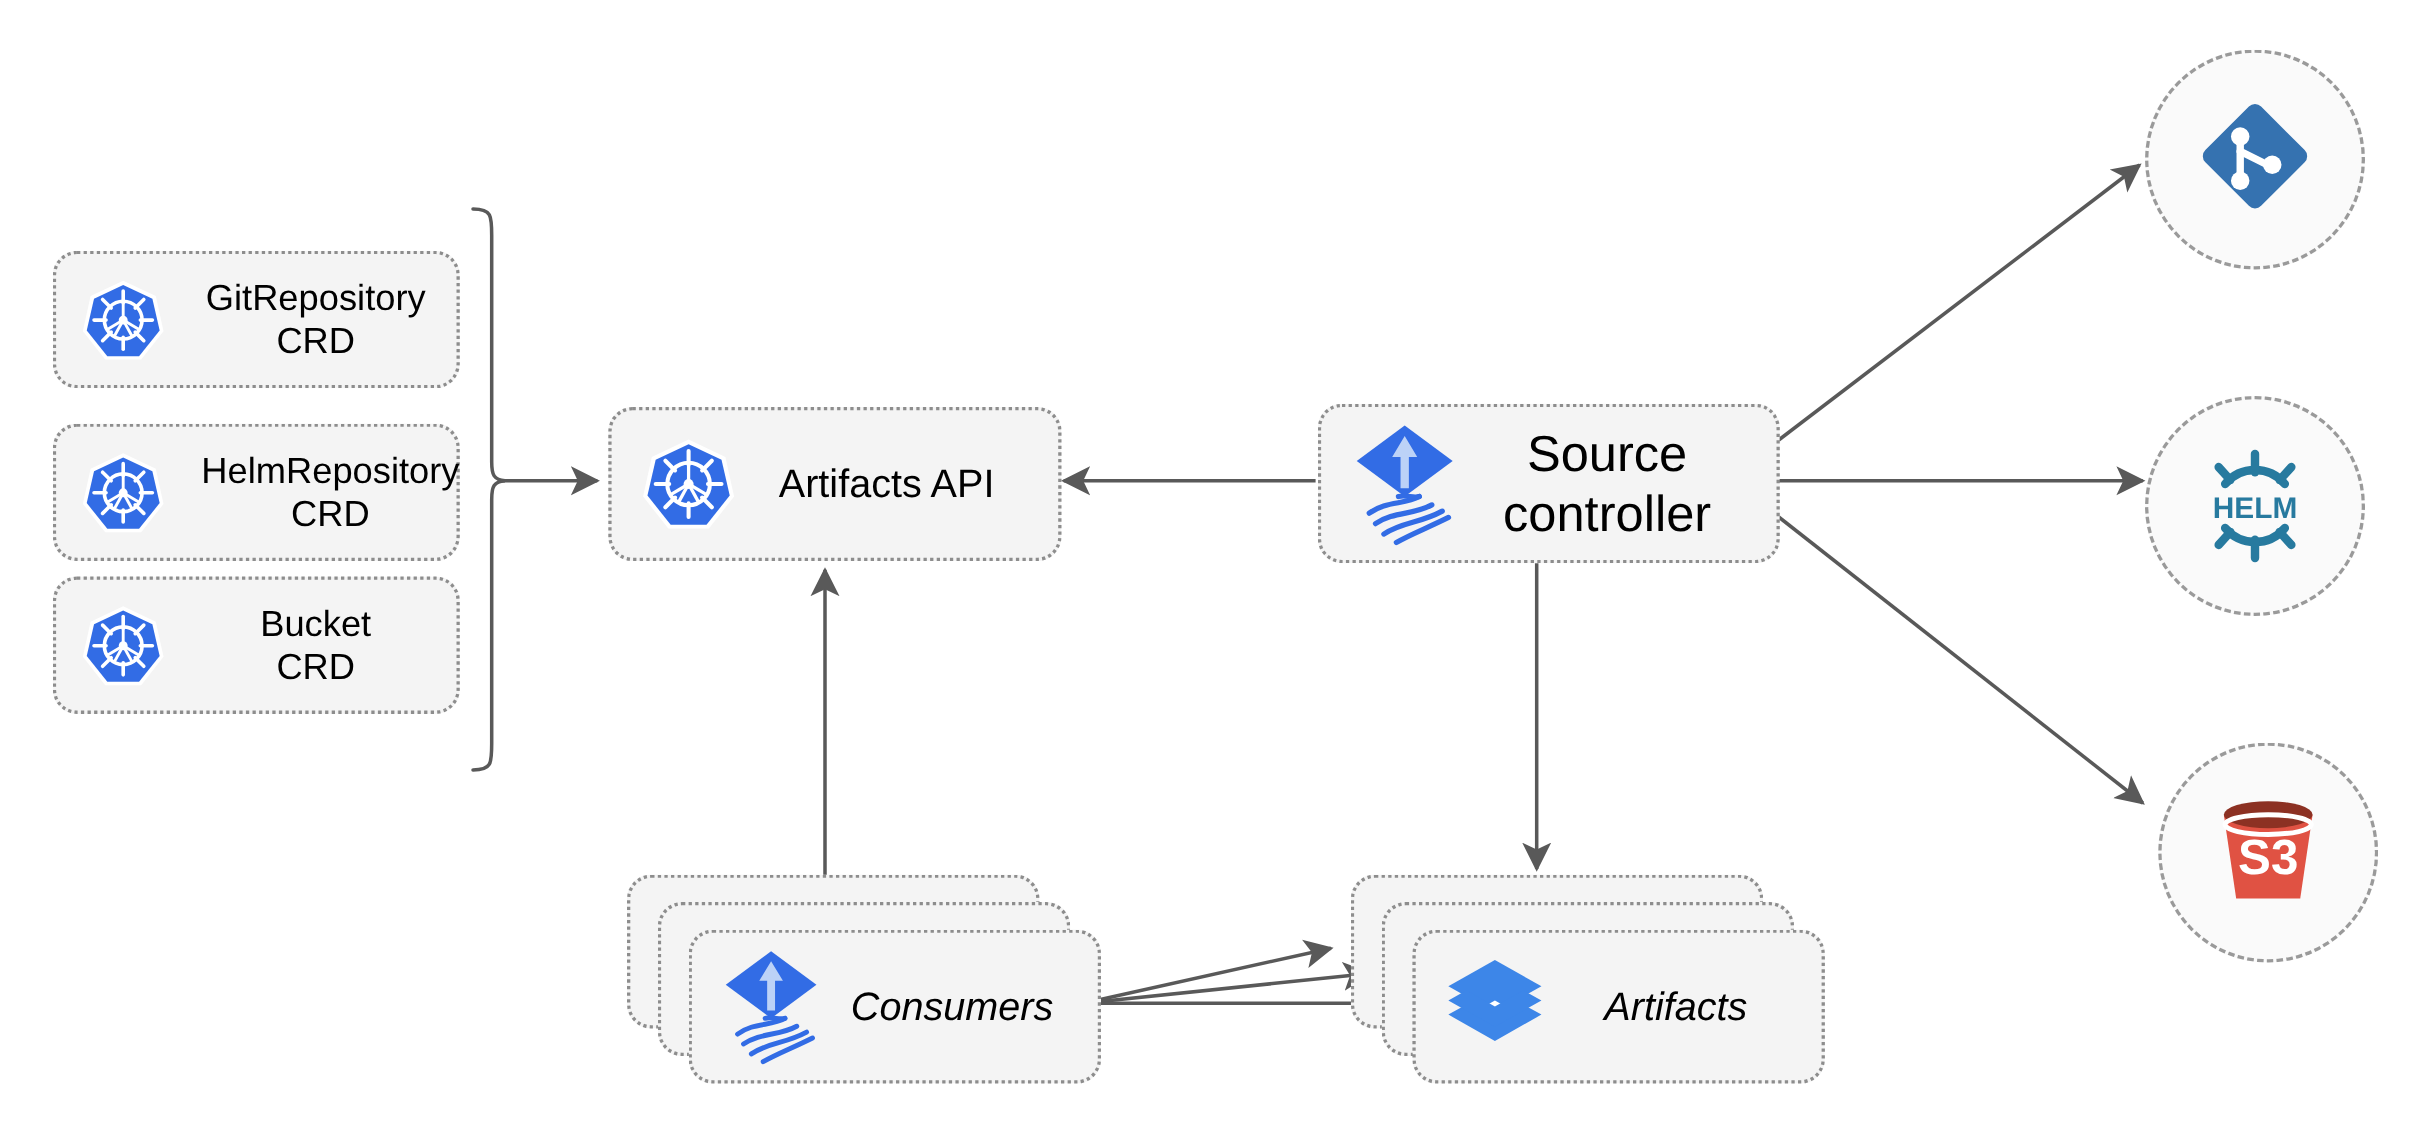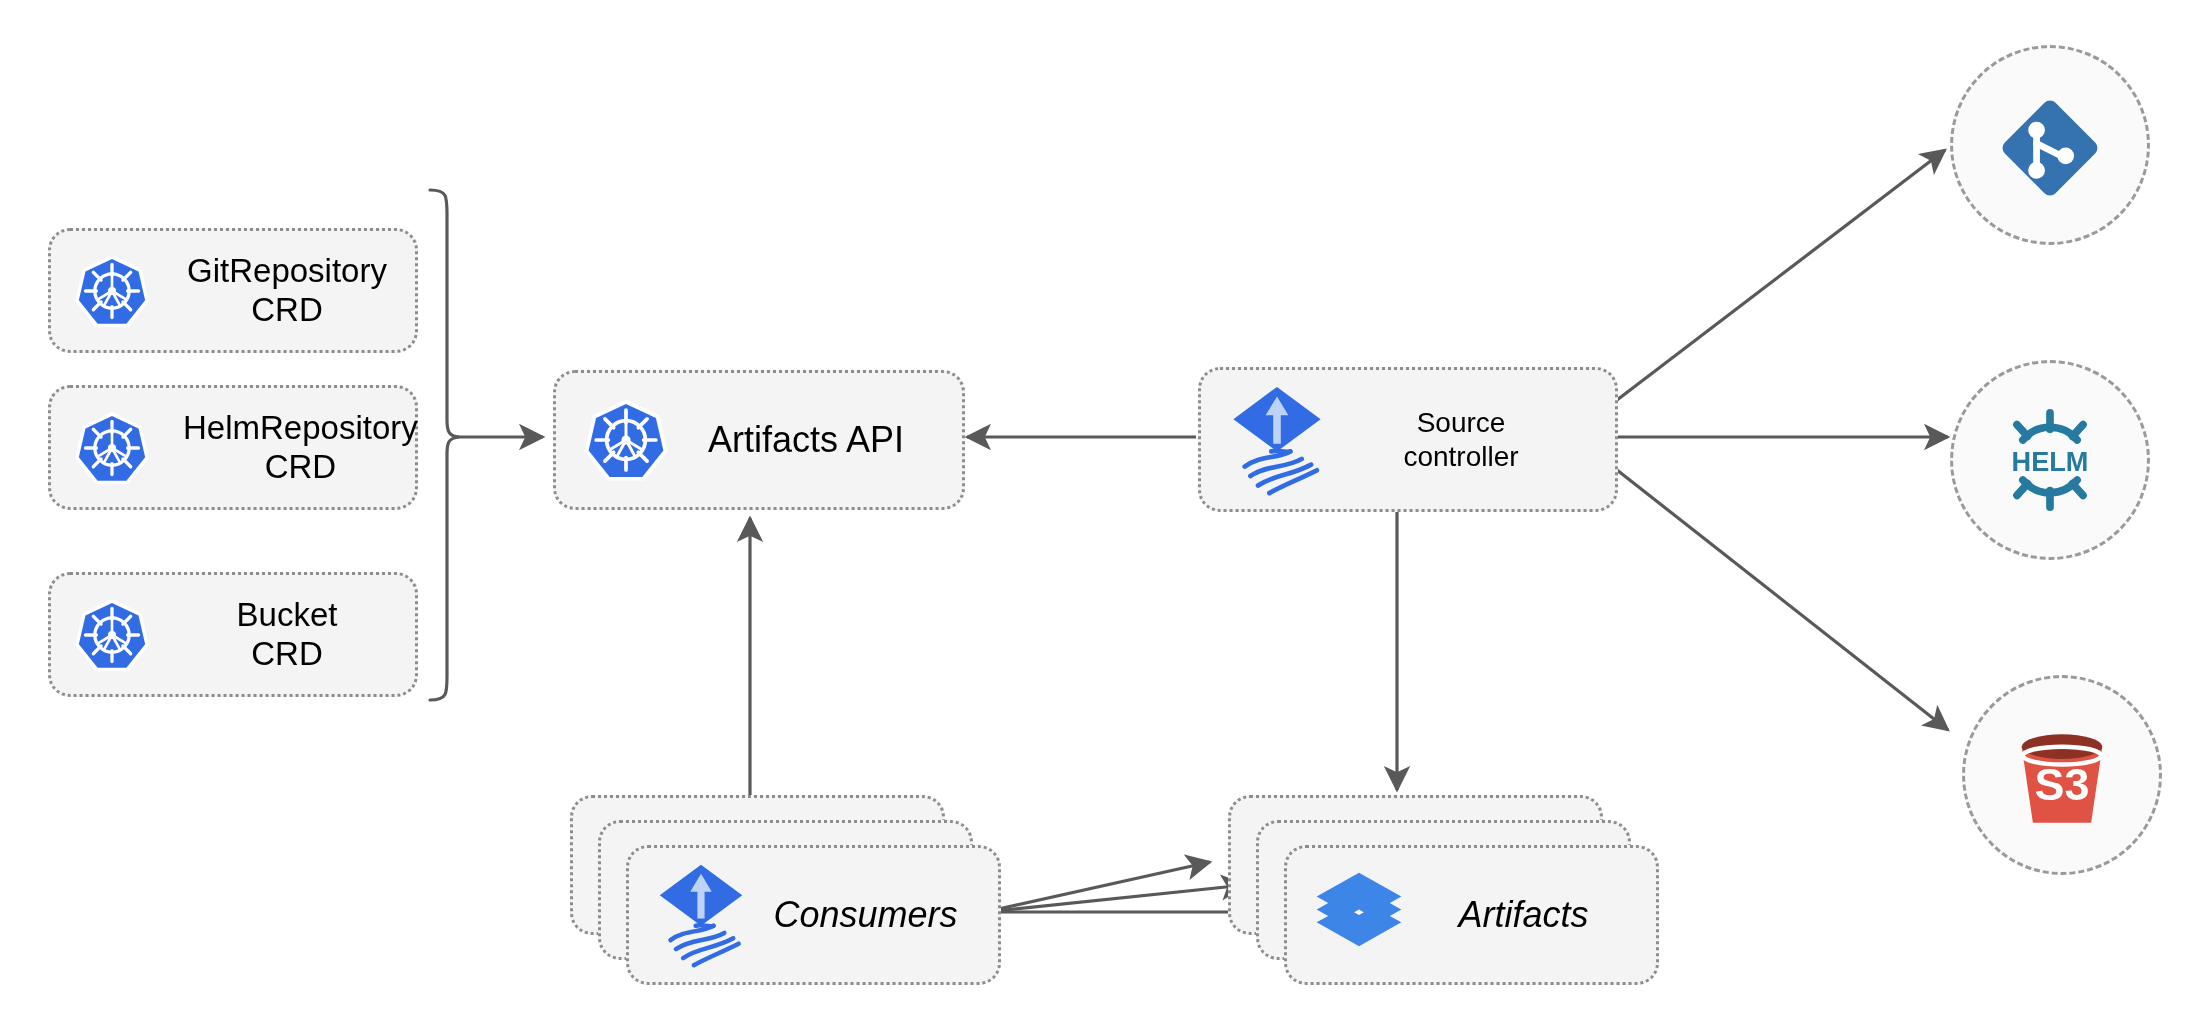--- a/index.html
+++ b/index.html
@@ -75,21 +75,21 @@
   #node-k8s-api .icon-wrap { width: 88px; height: 88px; }
   #node-k8s-api .label { font-size: 36px; }
 
   
   #node-source-controller {
     left: 1198px; top: 367px;
     width: 420px; height: 145px;
     padding: 0 18px 0 28px;
   }
   #node-source-controller .icon-wrap { width: 96px; height: 110px; }
-  #node-source-controller .label { font-size: 28px; }
+  #node-source-controller .label { font-size: 46px; }
 
   
   .stack-card {
     width: 375px; height: 140px;
     padding: 0 14px 0 26px;
   }
   .stack-card .icon-wrap { width: 92px; height: 104px; }
   .stack-card .label { font-size: 36px; font-style: italic; }
 
   
@@ -99,21 +99,21 @@
     width: 200px; height: 200px;
     border-radius: 50%;
     border: 3px dashed #9a9a9a;
     background: #fafafa;
     display: flex;
     align-items: center;
     justify-content: center;
   }
   .circle-node .icon-wrap {
     width: 118px; height: 118px;
-    display: flex; align-items: flex-end; justify-content: center;
+    display: flex; align-items: flex-start; justify-content: center;
   }
   svg.glyph { display: block; overflow: visible; }
 </style>
 </head>
 <body>
 
 <div id="canvas">
 
   <svg id="edges" viewBox="0 0 2196 1030" width="2196" height="1030">
     <defs>
@@ -204,21 +204,21 @@
           <line x1="50" y1="50" x2="39" y2="70"></line>
           <line x1="50" y1="50" x2="31.5" y2="61"></line>
         </g>
         <circle cx="50" cy="50" r="5.2" fill="#ffffff"></circle>
       </svg>
     </span>
     <span class="label">HelmRepository
 CRD</span>
   </div>
 
-  <div class="card crd-card" style="top:572px">
+  <div class="card crd-card" style="top:524px">
     <span class="icon-wrap">
       <svg class="glyph" viewBox="0 0 100 100" width="78" height="78" aria-hidden="true">
         <path d="M50 4 L88 22 L97 63 L71 96 L29 96 L3 63 L12 22 Z" fill="#ffffff"></path>
         <path d="M50 9 L84 25 L92.5 62 L68.5 92 L31.5 92 L7.5 62 L16 25 Z" fill="#326ce5"></path>
         <g stroke="#ffffff" stroke-width="4.2" fill="none" stroke-linecap="round">
           <circle cx="50" cy="50" r="22"></circle>
           <line x1="50" y1="16" x2="50" y2="30"></line>
           <line x1="50" y1="70" x2="50" y2="84"></line>
           <line x1="16" y1="50" x2="30" y2="50"></line>
           <line x1="70" y1="50" x2="84" y2="50"></line>

